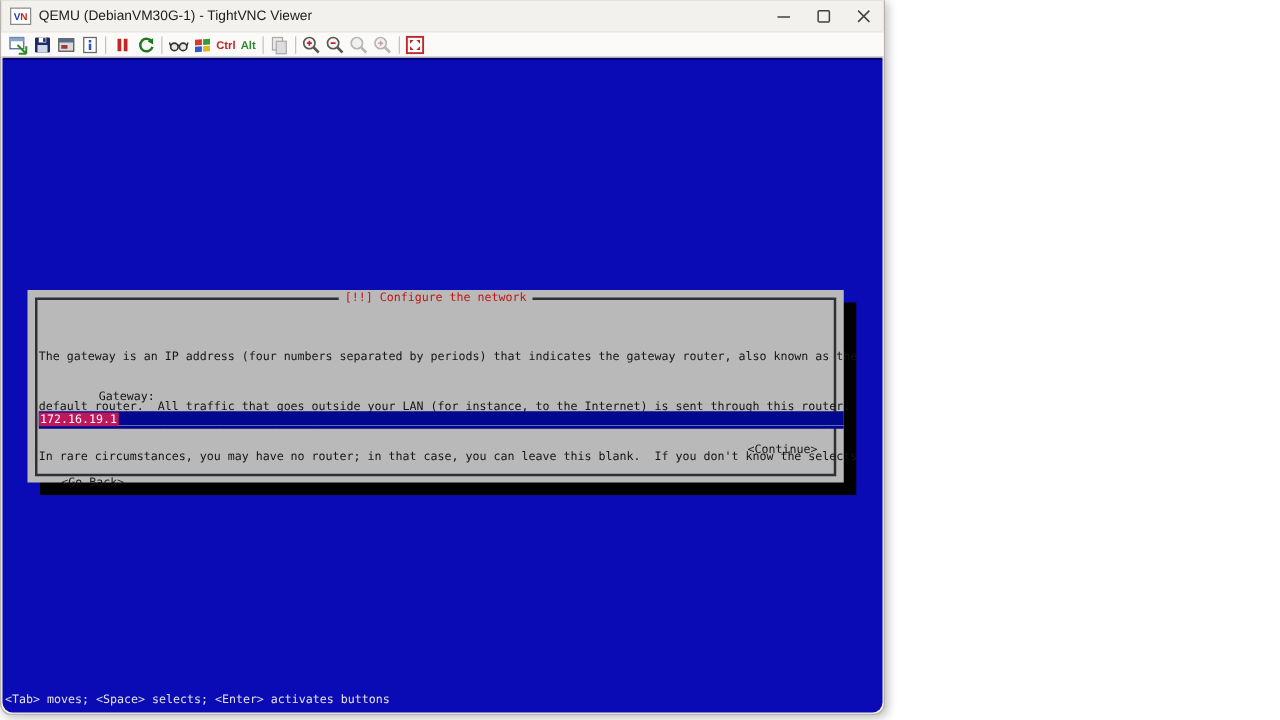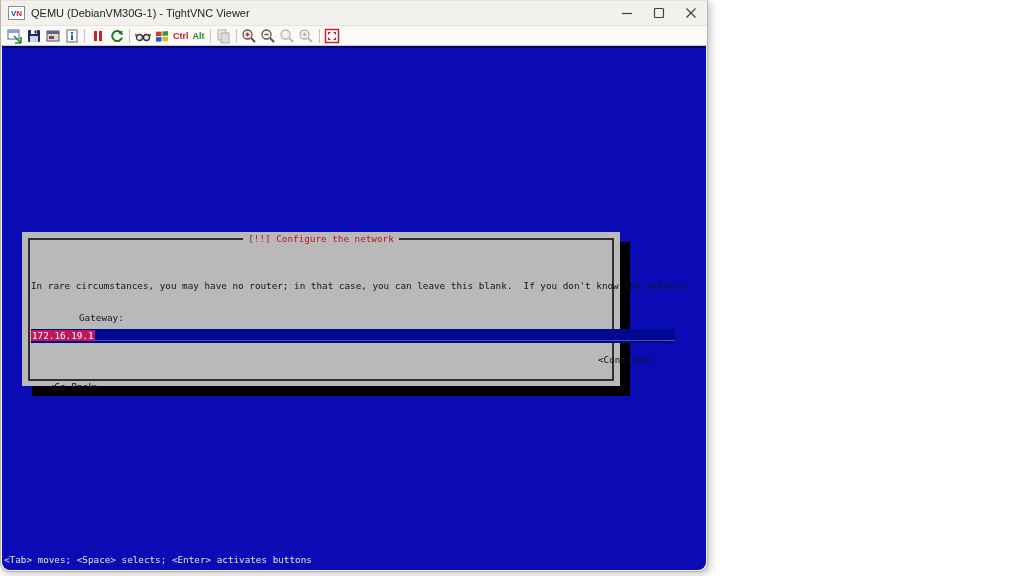--- a/index.html
+++ b/index.html
@@ -31,21 +31,21 @@
   .tb-key { font-size:9px; font-weight:bold; width:auto; padding:16px 2px; }
   .tb-key.ctrl { color:#c22525; }
   .tb-key.alt  { color:#2e8b2e; }
 
   
   .vnc { position:absolute; left:1px; right:1px; top:45px; bottom:1px;
          background:#0b0bb5; border-top:2px solid #000070;
          border-radius:0 0 8px 8px; overflow:hidden;
          font-family:"DejaVu Sans Mono", monospace; font-size:9.3px; }
 
-  .dialog { position:absolute; left:20px; top:184px; width:598px; height:154px;
+  .dialog { position:absolute; left:20px; top:184px; width:653px; height:154px;
             background:#b9b9b9; box-shadow:10px 10px 0 #000000; }
   .dialog-frame { position:absolute; left:6px; right:6px; top:6px; bottom:5px;
                   border:2px solid #2e3034; pointer-events:none; }
   .dialog-title { position:absolute; left:0; right:0; top:1px; text-align:center; }
   .dialog-title span { background:#b9b9b9; color:#c01414; padding:0 5px; letter-spacing:0; }
 
   .dialog-body { position:absolute; left:9px; top:21px; right:9px;
                  color:#141414; line-height:13.2px; white-space:pre; }
   .gw-label { position:absolute; left:9px; top:80px; color:#141414;padding-left:48px; }
   .gw-input { position:absolute; left:9px; top:97px; width:644px; height:14px;
@@ -203,20 +203,22 @@
 
   <div class="vnc">
 
     <div class="dialog">
       <div class="dialog-frame"></div>
       <div class="dialog-title">
         <span>[!!] Configure the network</span>
       </div>
 
       <div class="dialog-body">
+        <div>The gateway is an IP address (four numbers separated by periods) that indicates the gateway router, also known as the</div>
+        <div>default router.  All traffic that goes outside your LAN (for instance, to the Internet) is sent through this router.</div>
         <div>In rare circumstances, you may have no router; in that case, you can leave this blank.  If you don't know the selects</div>
       </div>
 
       <div class="gw-label">Gateway:</div>
 
       <div class="gw-input">
         <span class="gw-value">172.16.19.1</span><span class="gw-fill">________________________________________________________________________________________________________</span>
       </div>
 
       <div class="dlg-btn btn-goback">&lt;Go Back&gt;</div>

